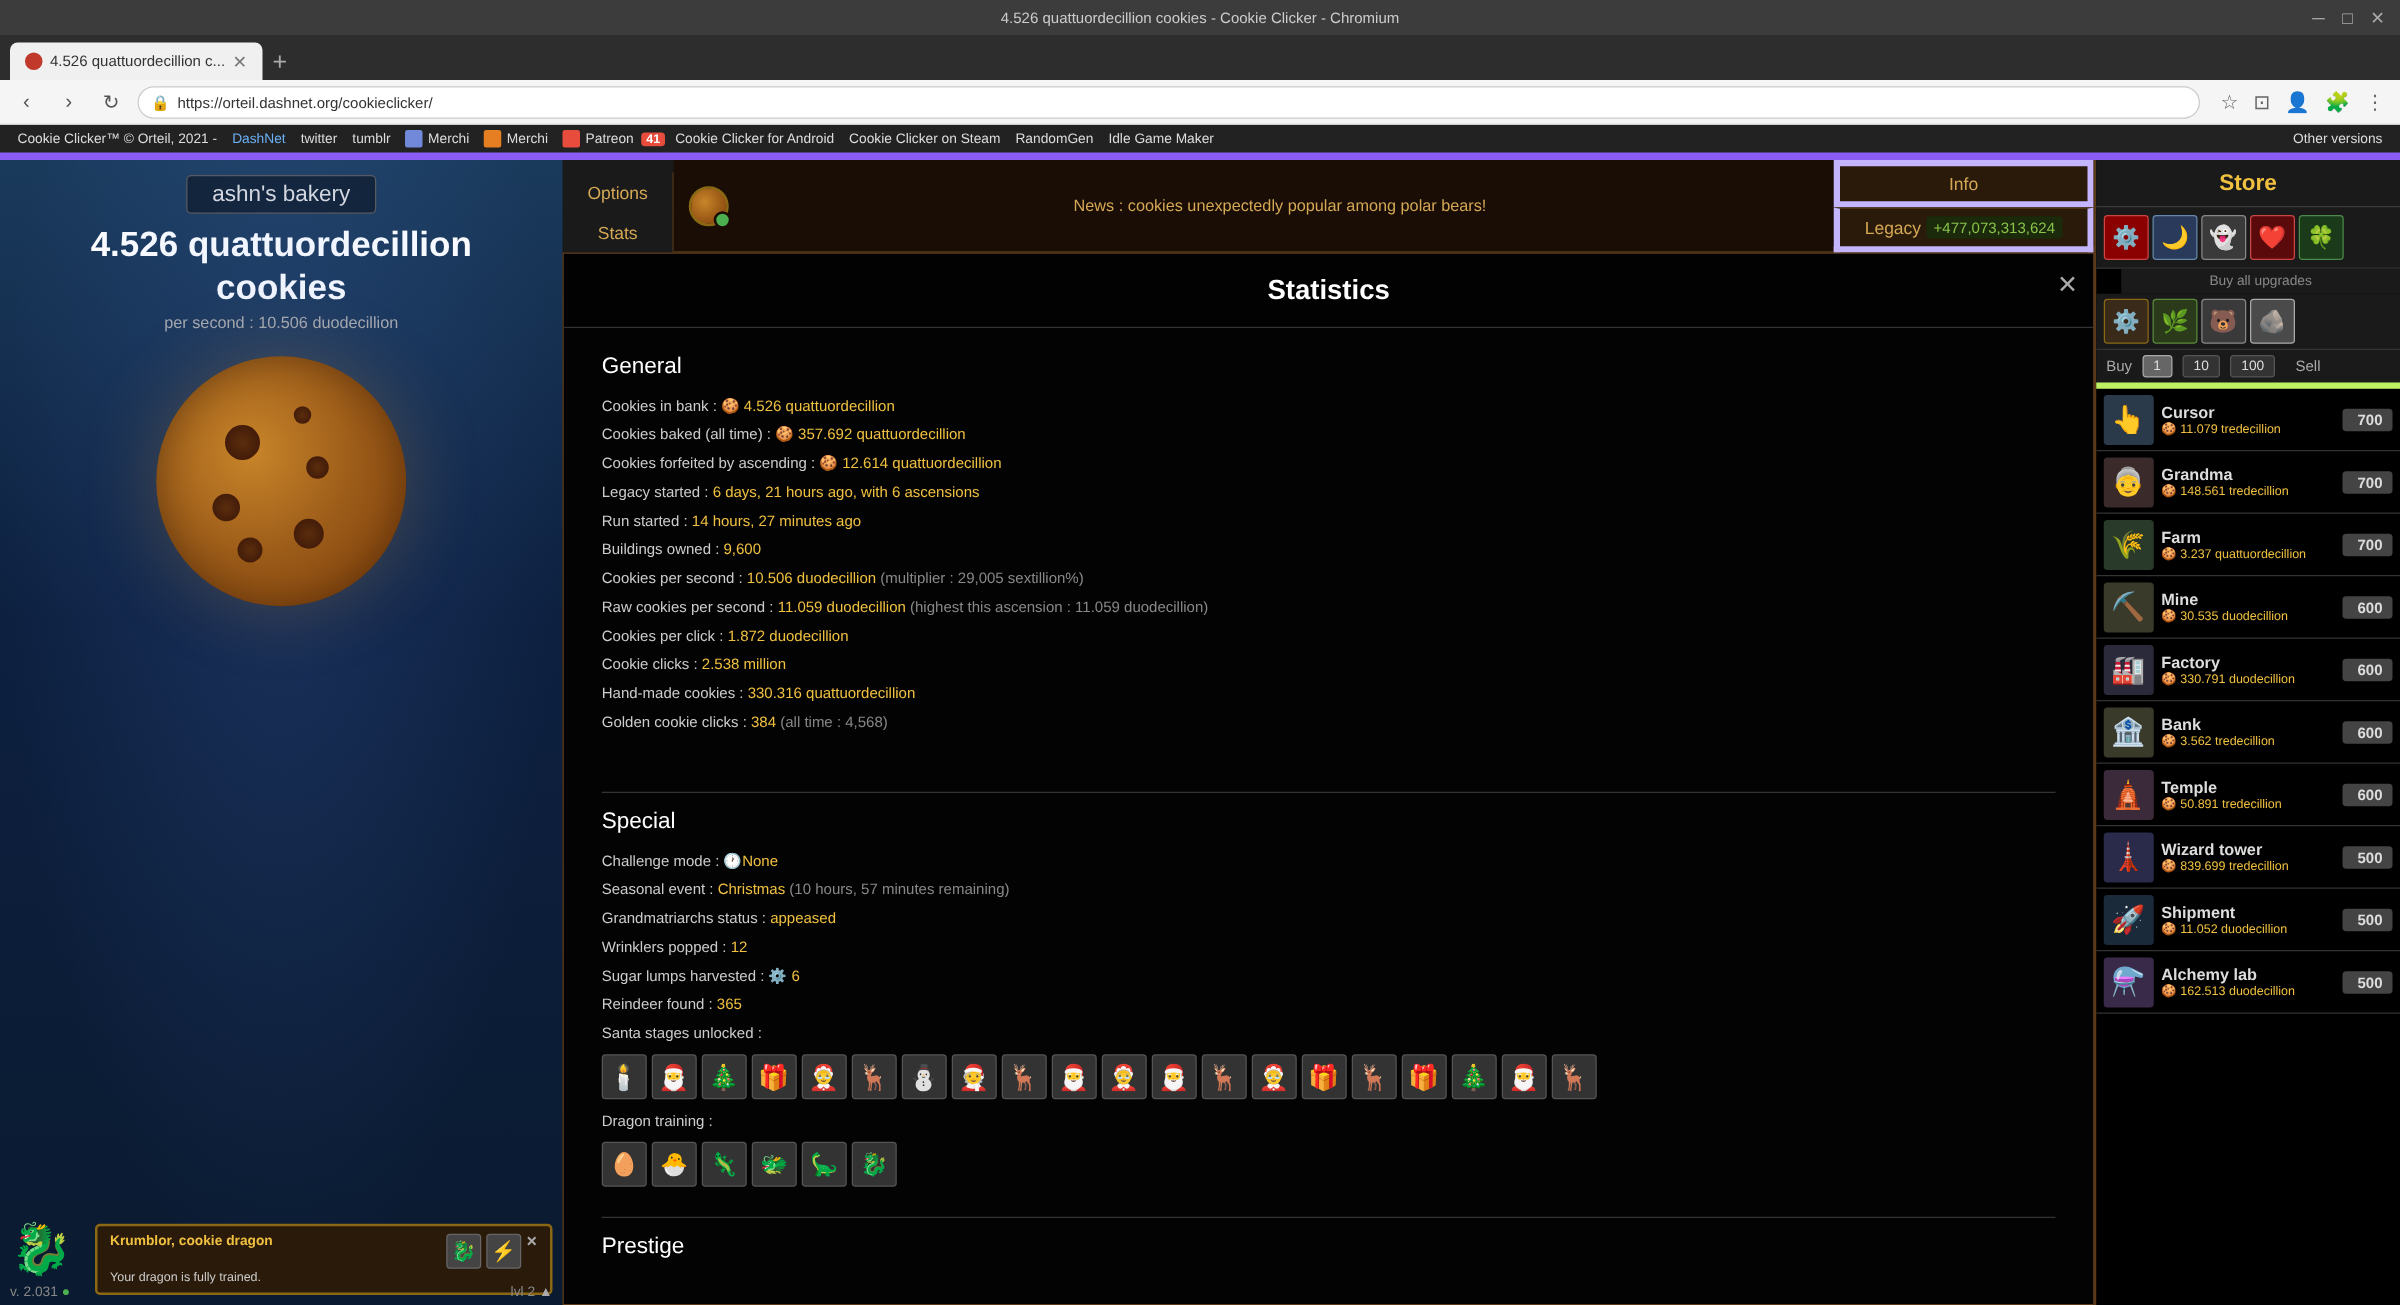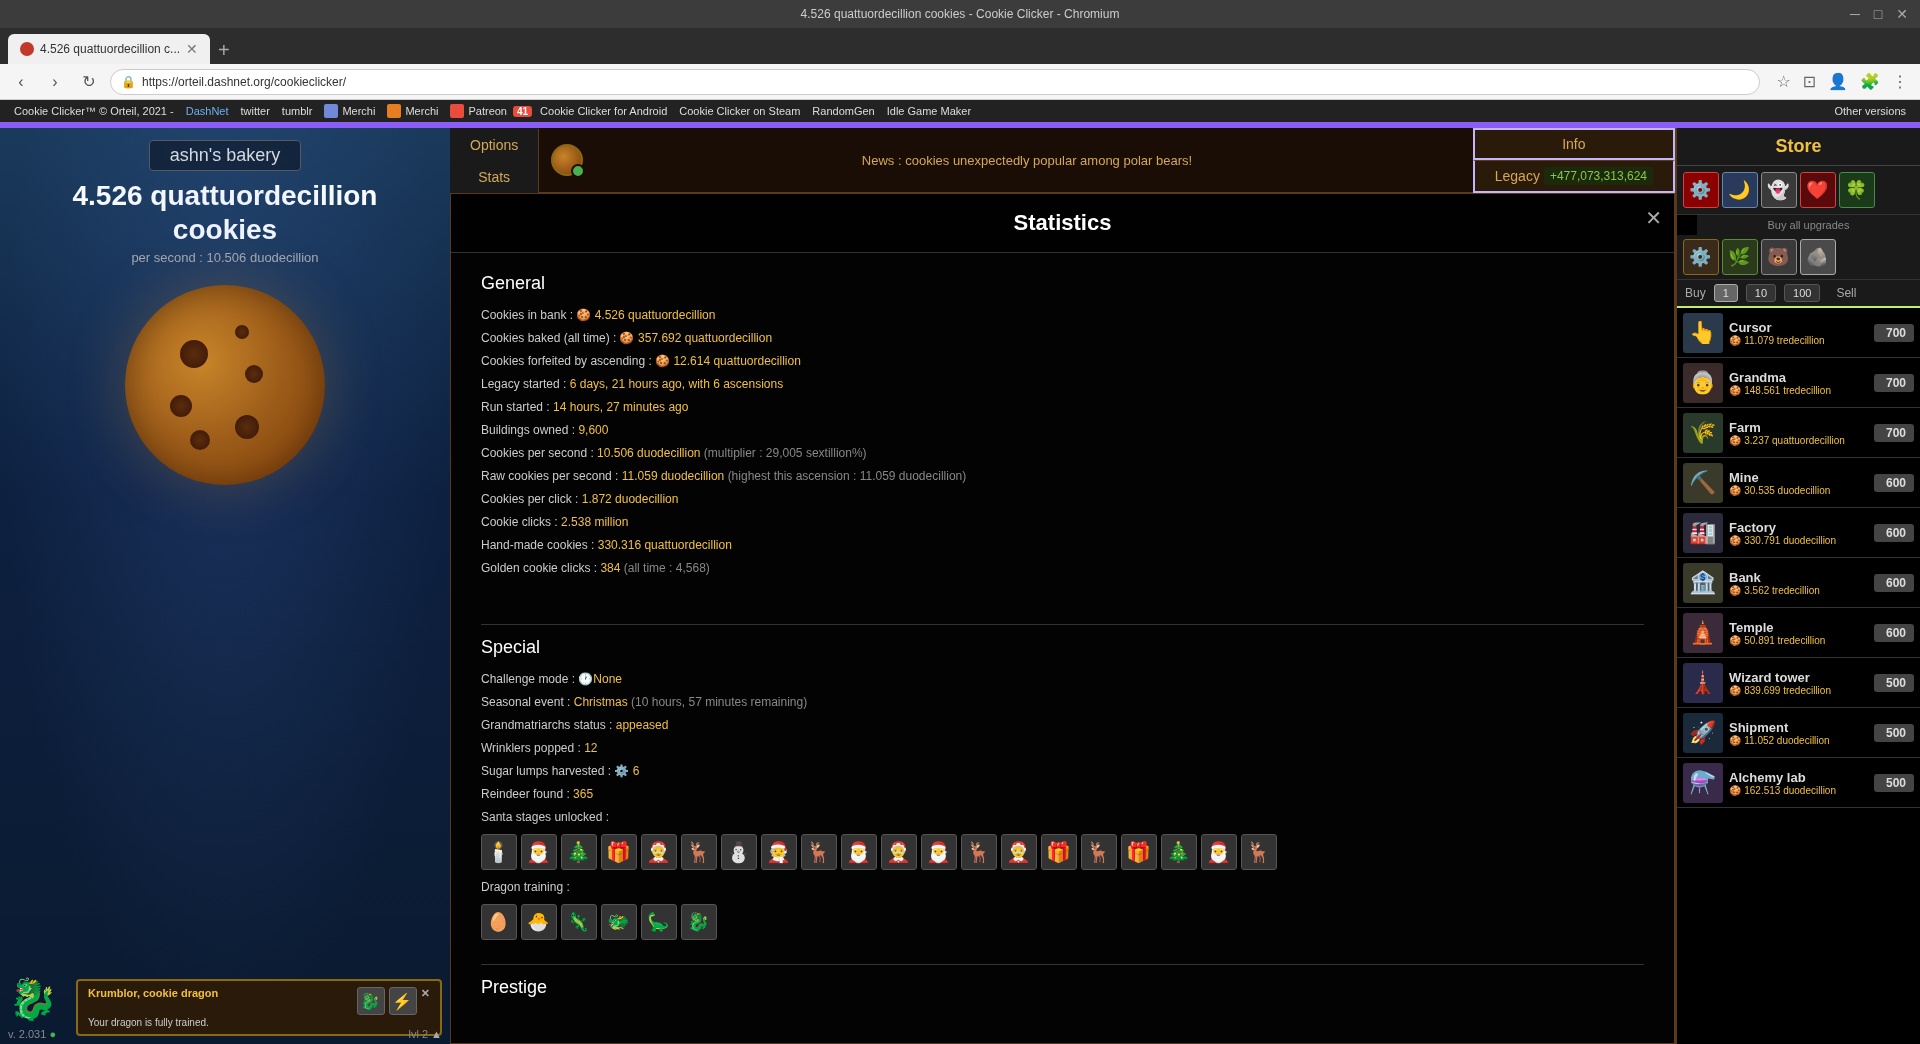--- a/index.html
+++ b/index.html
@@ -95,21 +95,21 @@
       background: none; border: none; border-right: 1px solid #5a3a1a;
     }
 
     .news-bar {
       background: #1a0d05; border-bottom: 1px solid #5a3a1a; padding: 6px 12px;
       color: #d4a855; font-size: 13px; text-align: center; flex: 1;
     }
     .top-bar { display: flex; align-items: stretch; }
     .info-legacy { display: flex; flex-direction: column; }
     .info-btn, .legacy-btn {
-      padding: 6px 20px; background: #2a1a0a; border: 2px solid #c4b5fd;
+      padding: 6px 20px; background: #2a1a0a; border: 5px solid #c4b5fd;
       color: #d4a855; font-size: 14px; cursor: pointer; text-align: center;
     }
     .legacy-btn { border-top: 1px solid #5a3a1a; display: flex; align-items: center; gap: 4px; }
     .legacy-plus { color: #8BC34A; font-size: 12px; background: #1a2a0a; padding: 2px 6px; border-radius: 3px; }
 
     .stats-modal {
       flex: 1; background: rgba(0,0,0,0.85); overflow-y: auto; position: relative;
       border: 1px solid #5a3a1a;
     }
     .modal-header {
@@ -142,21 +142,21 @@
       text-align: center; padding: 8px; color: #f0c040; font-size: 18px; font-weight: bold;
       background: #1a1a1a; border-bottom: 1px solid #444;
     }
     .upgrade-icons { display: flex; gap: 3px; padding: 6px; flex-wrap: wrap; background: #1a1a1a; border-bottom: 1px solid #333; }
     .upgrade-icon { width: 36px; height: 36px; border-radius: 3px; border: 1px solid #555; display: flex; align-items: center; justify-content: center; font-size: 18px; cursor: pointer; }
     .buy-all-upgrades { text-align: center; color: #888; font-size: 11px; padding: 4px; background: #1a1a1a; margin-left: 20px; }
     .buy-all-icons { display: flex; gap: 3px; padding: 4px 6px; background: #1a1a1a; border-bottom: 1px solid #333; }
 
     .buy-sell-row {
       display: flex; align-items: center; padding: 4px 8px; background: #1a1a1a;
-      border-bottom: 2px solid #bef264; gap: 8px;
+      border-bottom: 5px solid #bef264; gap: 8px;
     }
     .buy-sell-label { color: #aaa; font-size: 12px; }
     .buy-option { background: #333; border: 1px solid #555; color: #ddd; font-size: 11px; padding: 2px 8px; border-radius: 3px; cursor: pointer; }
     .buy-option.active { background: #666; border-color: #aaa; }
 
     .building-list { flex: 1; overflow-y: auto; }
     .building-row {
       display: flex; align-items: center; padding: 4px 6px; border-bottom: 1px solid #333;
       cursor: pointer; min-height: 50px;
     }

